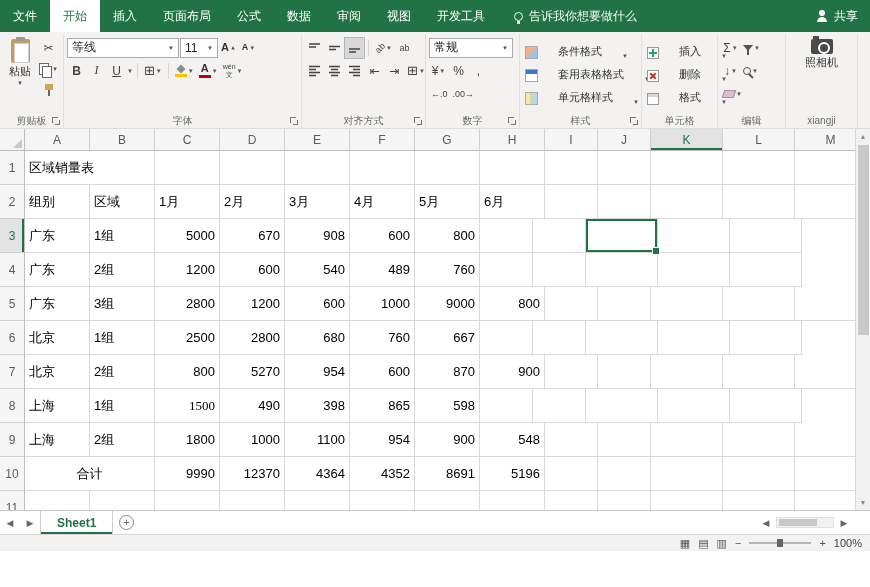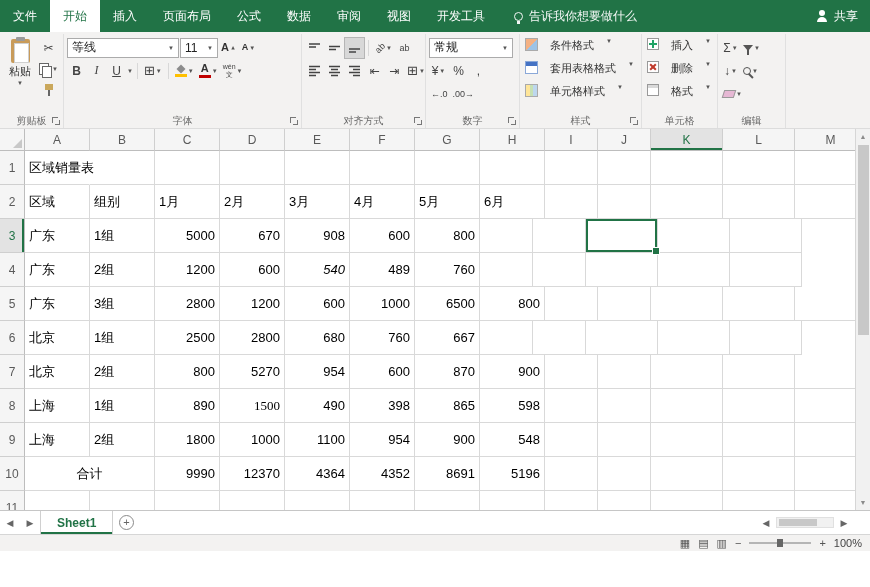--- a/index.html
+++ b/index.html
@@ -48,21 +48,21 @@
   .bar{width:12px;height:3px;margin-top:1px}
   .bar.red{background:#c00000}
   .bar.yel{background:#ffc000}
   .ic-fill{width:8px;height:8px;background:#8c8c8c;transform:rotate(45deg) scale(.8)}
   .phon{display:flex;flex-direction:column;align-items:center;font-size:7px;line-height:1.1;color:#444}
   .bordic{font-size:13px;color:#444;line-height:1}
   .rot{display:inline-block;transform:rotate(-45deg);font-size:9px;color:#444}
   .wrap{font-size:9px;color:#444}
   .dec{font-size:9px;color:#444}
   .alico{display:block}
-  .stybtn{height:21px;display:flex;align-items:flex-start;gap:12px;font-size:11px;color:#333;cursor:pointer;padding:0 2px;white-space:nowrap}
+  .stybtn{height:21px;display:flex;align-items:flex-end;gap:20px;font-size:11px;color:#333;cursor:pointer;padding:0 2px;white-space:nowrap}
   
   .ic-clipboard{width:19px;height:24px;background:#c89b5a;border-radius:2px;position:relative;display:inline-block}
   .ic-clipboard::before{content:'';position:absolute;left:3px;top:4px;width:13px;height:18px;background:#fff;border:1px solid #d0d0d0}
   .ic-clipboard::after{content:'';position:absolute;left:5px;top:-2px;width:9px;height:4px;background:#9a9a9a;border-radius:1px}
   .ic-copy{width:12px;height:13px;position:relative;display:inline-block}
   .ic-copy::before,.ic-copy::after{content:'';position:absolute;width:8px;height:10px;border:1px solid #666;background:#fff}
   .ic-copy::before{left:0;top:0}
   .ic-copy::after{left:3px;top:3px}
   .ic-painter{width:12px;height:12px;position:relative;display:inline-block}
   .ic-painter::before{content:'';position:absolute;left:2px;top:0;width:8px;height:6px;background:#caa85c}
@@ -397,20 +397,29 @@
         <div class="rrow">
           <div class="sbtn">
               <span class="ic-eraser"></span>
               <span class="caret">▼</span>
             </div>
         </div>
       </div>
       <div class="glabel">编辑</div>
     </div>
 
+    <div class="rgroup" style="width:72px">
+      <div class="gc" style="justify-content:center;width:100%">
+        <div class="bigbtn" style="width:60px">
+          <span class="ic-camera"></span>
+          <span class="blabel">照相机</span>
+        </div>
+      </div>
+      <div class="glabel">xiangji</div>
+    </div>
 
   </div>
 
 
   <div class="gridzone">
     <div class="gridmain">
       <div class="colheads" id="col-headers">
           <div class="cornercell"></div>
           <div class="colh" style="width: 65px;">A</div>
           <div class="colh" style="width: 65px;">B</div>
@@ -438,22 +447,22 @@
             <div class="cell" style="width: 65px;"></div>
             <div class="cell" style="width: 65px;"></div>
             <div class="cell" style="width: 53px;"></div>
             <div class="cell" style="width: 53px;"></div>
             <div class="cell" style="width: 72px;"></div>
             <div class="cell" style="width: 72px;"></div>
             <div class="cell" style="width: 72px;"></div>
           </div>
           <div class="grow">
             <div class="rowh">2</div>
+            <div class="cell" style="width: 65px;">组别</div>
             <div class="cell" style="width: 65px;">区域</div>
-            <div class="cell" style="width: 65px;">组别</div>
             <div class="cell" style="width: 65px;">1月</div>
             <div class="cell" style="width: 65px;">2月</div>
             <div class="cell" style="width: 65px;">3月</div>
             <div class="cell" style="width: 65px;">4月</div>
             <div class="cell" style="width: 65px;">5月</div>
             <div class="cell" style="width: 65px;">6月</div>
             <div class="cell" style="width: 53px;"></div>
             <div class="cell" style="width: 53px;"></div>
             <div class="cell" style="width: 72px;"></div>
             <div class="cell" style="width: 72px;"></div>
@@ -473,38 +482,38 @@
             <div class="cell sel" style="width: 72px;"></div>
             <div class="cell" style="width: 72px;"></div>
             <div class="cell" style="width: 72px;"></div>
           </div>
           <div class="grow">
             <div class="rowh">4</div>
             <div class="cell" style="width: 65px;">广东</div>
             <div class="cell" style="width: 65px;">2组</div>
             <div class="cell num" style="width: 65px;">1200</div>
             <div class="cell num" style="width: 65px;">600</div>
-            <div class="cell num" style="width: 65px; font-style: italic;">540</div>
+            <div class="cell num" style="width: 65px;">540</div>
             <div class="cell num" style="width: 65px;">489</div>
             <div class="cell num" style="width: 65px;">760</div>
             <div class="cell" style="width: 53px;"></div>
             <div class="cell" style="width: 53px;"></div>
             <div class="cell" style="width: 72px;"></div>
             <div class="cell" style="width: 72px;"></div>
             <div class="cell" style="width: 72px;"></div>
           </div>
           <div class="grow">
             <div class="rowh">5</div>
             <div class="cell" style="width: 65px;">广东</div>
             <div class="cell" style="width: 65px;">3组</div>
             <div class="cell num" style="width: 65px;">2800</div>
             <div class="cell num" style="width: 65px;">1200</div>
             <div class="cell num" style="width: 65px;">600</div>
             <div class="cell num" style="width: 65px;">1000</div>
-            <div class="cell num" style="width: 65px;">6500</div>
+            <div class="cell num" style="width: 65px;">9000</div>
             <div class="cell num" style="width: 65px;">800</div>
             <div class="cell" style="width: 53px;"></div>
             <div class="cell" style="width: 53px;"></div>
             <div class="cell" style="width: 72px;"></div>
             <div class="cell" style="width: 72px;"></div>
             <div class="cell" style="width: 72px;"></div>
           </div>
           <div class="grow">
             <div class="rowh">6</div>
             <div class="cell" style="width: 65px;">北京</div>
@@ -533,21 +542,20 @@
             <div class="cell" style="width: 53px;"></div>
             <div class="cell" style="width: 53px;"></div>
             <div class="cell" style="width: 72px;"></div>
             <div class="cell" style="width: 72px;"></div>
             <div class="cell" style="width: 72px;"></div>
           </div>
           <div class="grow">
             <div class="rowh">8</div>
             <div class="cell" style="width: 65px;">上海</div>
             <div class="cell" style="width: 65px;">1组</div>
-            <div class="cell num" style="width: 65px;">890</div>
             <div class="cell num" style="width: 65px; font-family: Liberation Serif, serif;">1500</div>
             <div class="cell num" style="width: 65px;">490</div>
             <div class="cell num" style="width: 65px;">398</div>
             <div class="cell num" style="width: 65px;">865</div>
             <div class="cell num" style="width: 65px;">598</div>
             <div class="cell" style="width: 53px;"></div>
             <div class="cell" style="width: 53px;"></div>
             <div class="cell" style="width: 72px;"></div>
             <div class="cell" style="width: 72px;"></div>
             <div class="cell" style="width: 72px;"></div>

